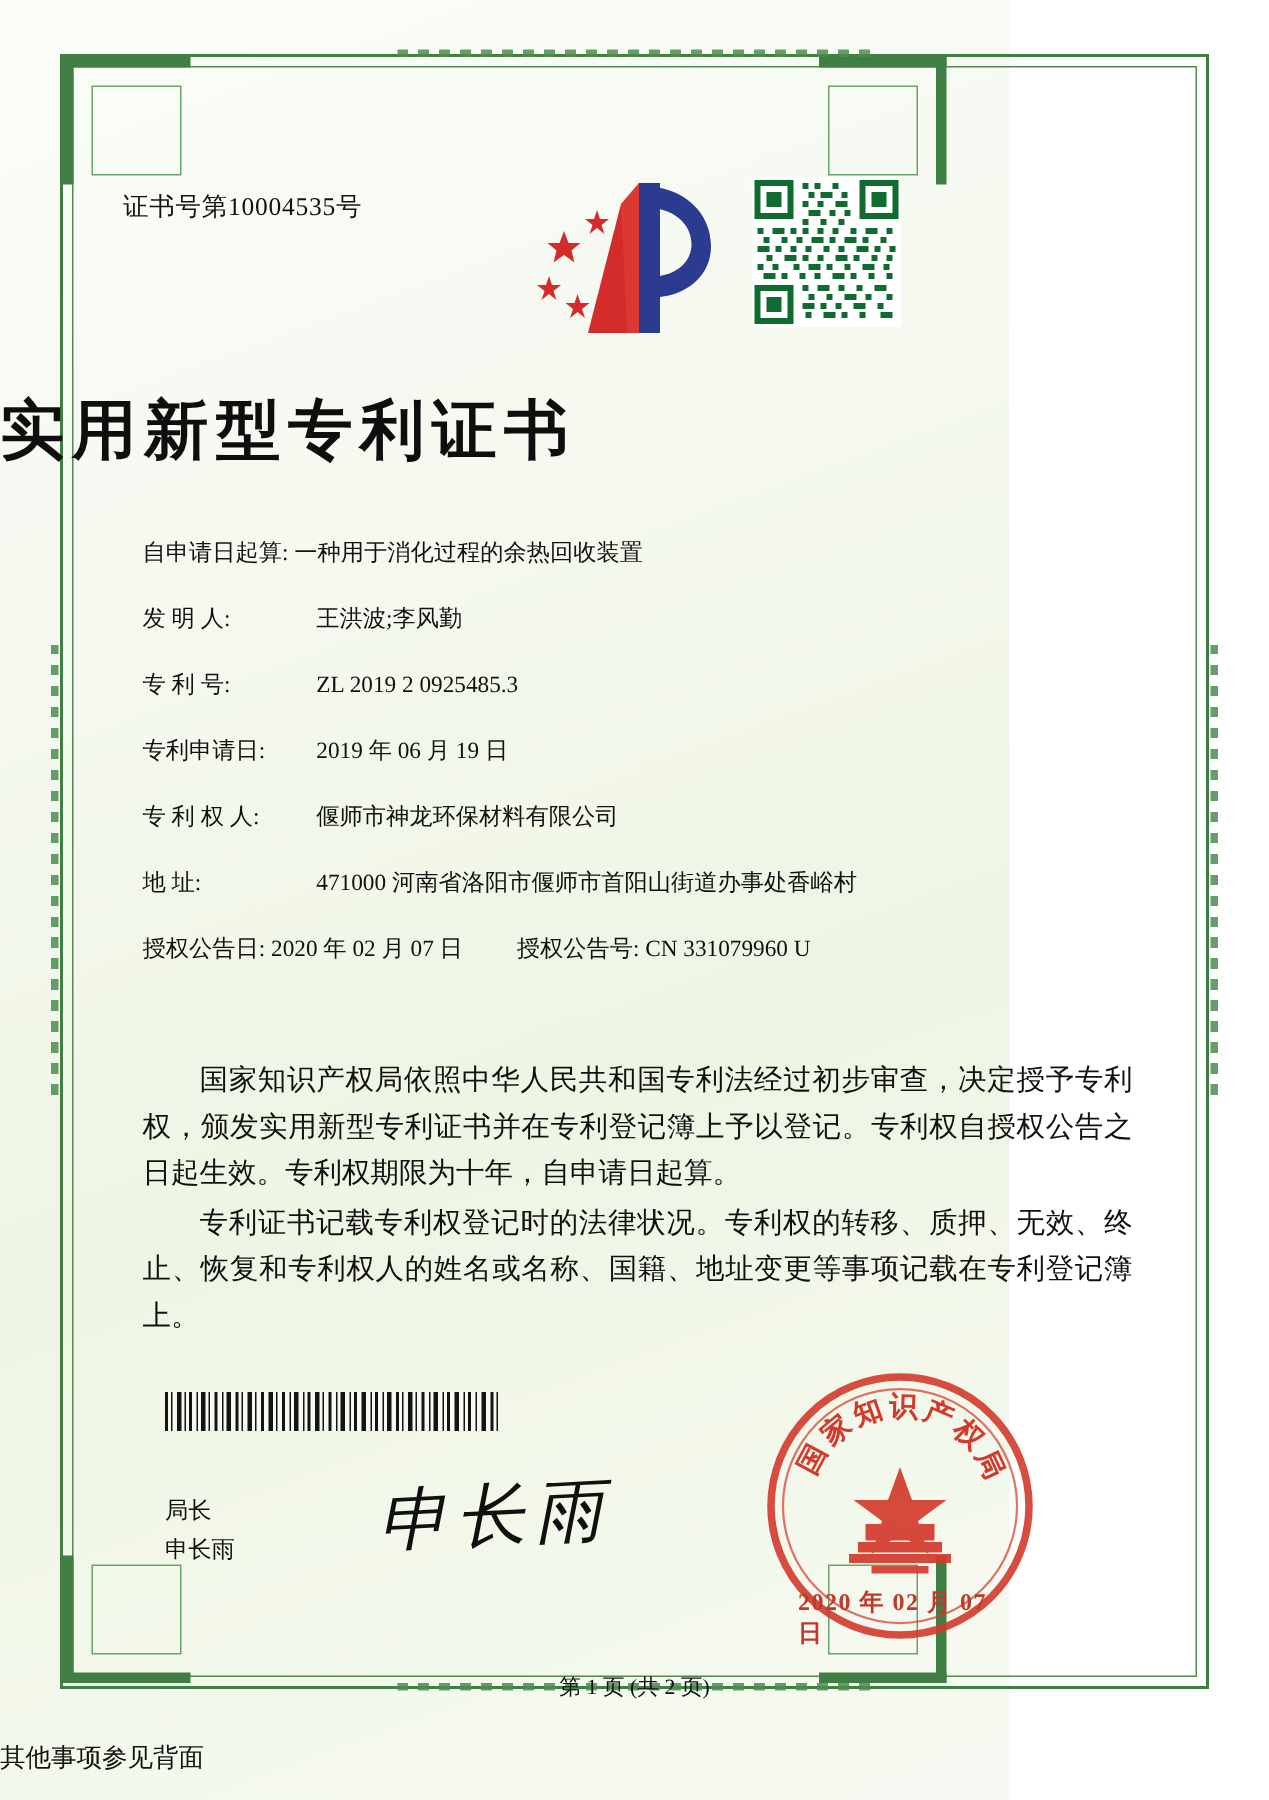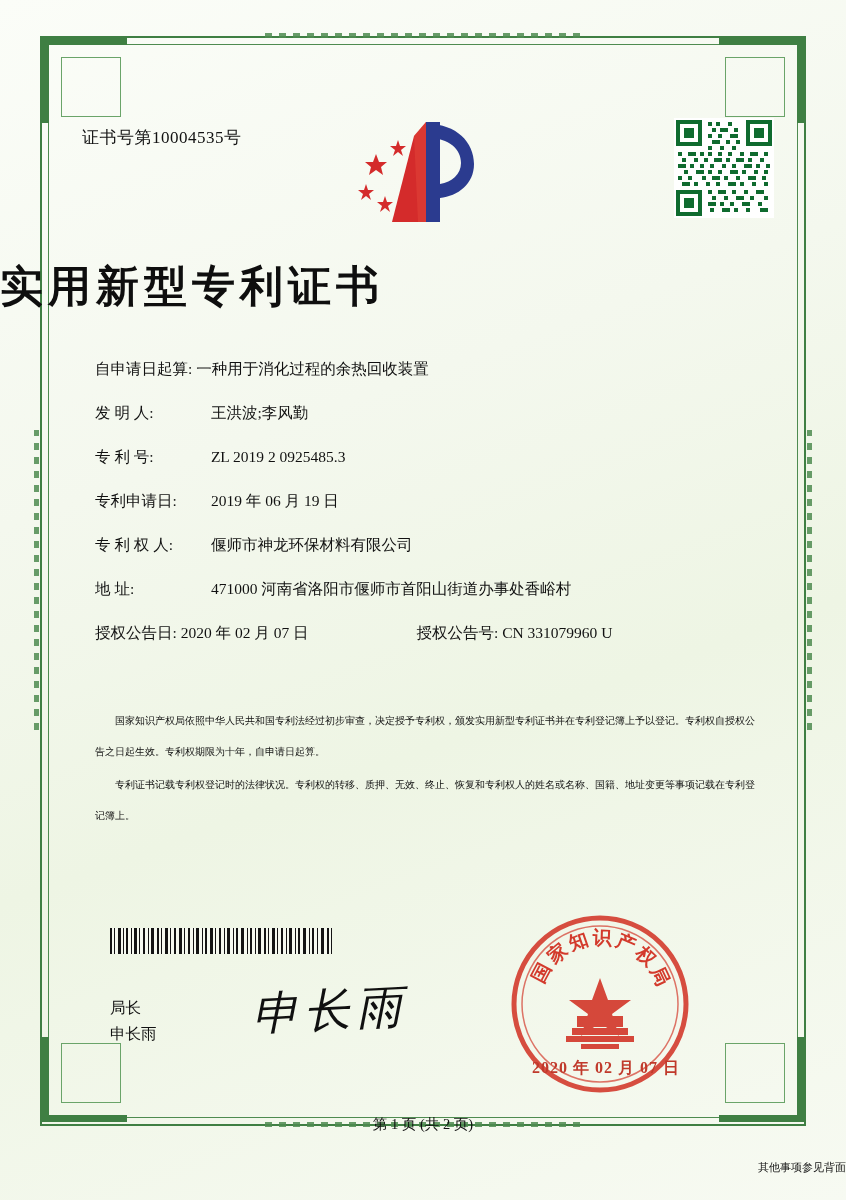--- a/index.html
+++ b/index.html
@@ -12,21 +12,21 @@
     height: 1200px;
     font-family: "Liberation Serif", "DejaVu Serif", serif;
     color: #1a1a1a;
     position: relative;
     overflow: hidden;
   }
 
   .page {
     position: absolute;
     left: 0; top: 0;
-    width: 846px;
+    width: 673px;
     height: 1200px;
     background: linear-gradient(160deg, #fbfdf8 0%, #f4f8ee 35%, #eef5e4 60%, #f7faf2 100%);
   }
 
   
   .border-outer {
     position: absolute;
     left: 40px; top: 36px;
     width: 766px; height: 1090px;
     border: 2px solid #3f7f43;
@@ -128,30 +128,30 @@
     vertical-align: top;
   }
   .f-label.w7 { width: 112px; letter-spacing: 0; }
   .f-value {
     display: inline-block;
     vertical-align: top;
     text-align: right;
   }
   .inline-label {
     display: inline-block;
-    margin-left: 104px;
+    margin-left: 32px;
     font-family: Liberation Serif, serif;
   }
 
   
   .paras {
     position: absolute;
     left: 95px; top: 705px;
     width: 660px;
-    font-size: 10px;
+    font-size: 19px;
     line-height: 31px;
     color: #111;
     text-align: justify;
   }
   .para { text-indent: 2em; margin: 0 0 2px 0; }
 
   
   .barcode {
     position: absolute;
     left: 110px; top: 928px;
@@ -198,22 +198,22 @@
     left: 0; top: 1115px;
     width: 846px;
     text-align: center;
     font-size: 14.5px;
     color: #111;
   }
   .footer-note {
     position: absolute;
     left: 0; top: 1160px;
     width: 846px;
-    text-align: right;
-    font-size: 11px;
+    text-align: left;
+    font-size: 17px;
     color: #111;
   }
 </style>
 </head>
 <body>
 
 <div class="page">
 
   <div class="border-outer"></div>
   <div class="border-inner"></div>

